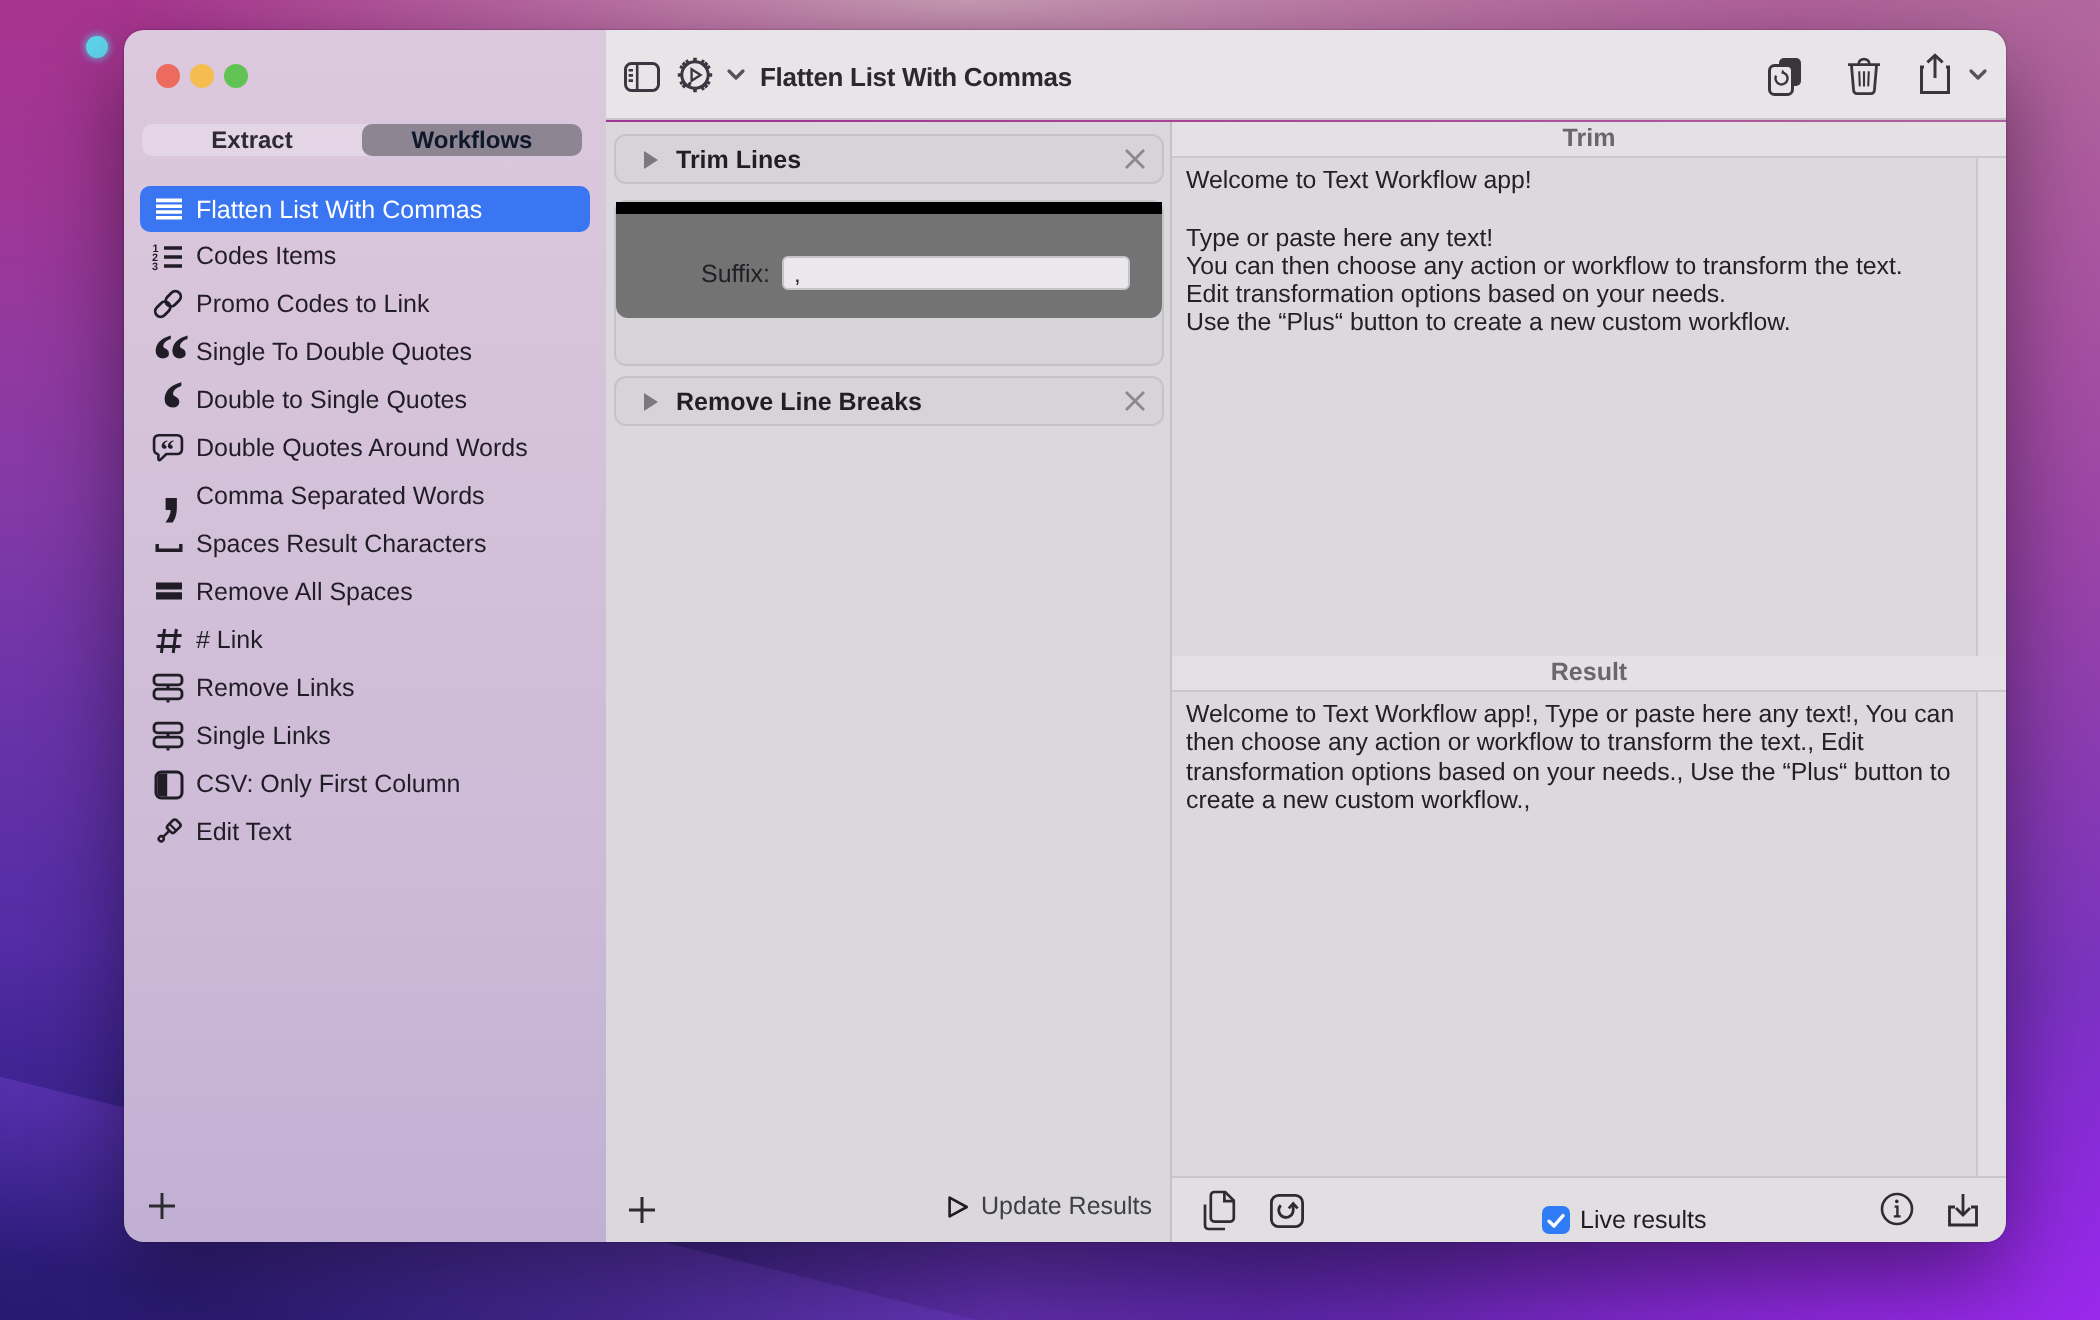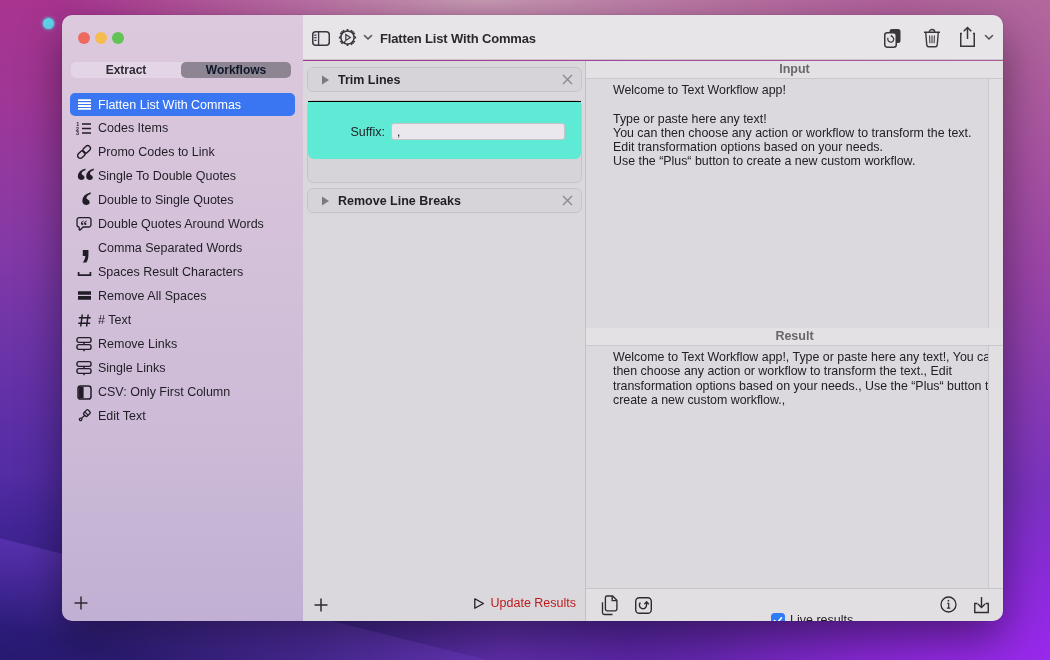--- a/index.html
+++ b/index.html
@@ -63,46 +63,46 @@
 
   
   .middle { position:relative; width:283px; height:527px; flex:none;
     background:#dbd8dd; border-right:1px solid #c4c1c6; }
   .card { position:absolute; left:4px; width:275px; background:#d7d4d9;
     border:1px solid #c6c3c8; border-radius:6px; }
   .chead { height:24px; display:flex; align-items:center; position:relative; }
   .chead .tri { margin-left:12px; width:10px; height:10px; color:#7b7880; }
   .chead .ct { margin-left:8px; font-size:12.5px; font-weight:700; color:#211e25; }
   .chead .x { position:absolute; right:6px; top:4px; width:15px; height:15px; color:#8b888f; }
-  .cbody { border-top:1px solid #000000; background:#5eead4; border-radius:0 0 6px 6px; position:relative; }
+  .cbody { border-top:6px solid #000000; background:#737373; border-radius:0 0 6px 6px; position:relative; }
   .sufrow { position:absolute; left:0; top:21px; width:100%; display:flex; align-items:center; }
   .suflab { width:77px; text-align:right; font-size:12.5px; color:#211e25; }
   .suffield { margin-left:6px; width:174px; height:17px; background:#eae8ec;
     border:1px solid #c6c3c8; border-radius:3px; font-size:12px; color:#2a272c; padding:1px 0 0 5px; }
 
   
   .right { position:relative; width:417px; height:527px; flex:none; }
   .phead { position:absolute; left:0; width:417px; height:18px; background:#e4e1e4;
     border-bottom:1px solid #cbc8cd; text-align:center; font-size:12.5px; font-weight:700;
     color:#6a676c; line-height:17px; }
   .parea { position:absolute; left:0; width:417px; background:#dbd9dd; }
   .gutter { position:absolute; right:0; top:0; bottom:0; width:15px; background:#e2dfe3;
     border-left:1px solid #cbc8cd; }
   .ptext { position:absolute; left:7px; top:4px; width:388px; font-size:12.4px;
-    line-height:14.3px; color:#232026;margin-left:20px; }
+    line-height:14.3px; color:#232026; }
 
   
   .bbar { position:absolute; left:0; top:573px; width:700px; height:33px; display:flex; }
   .bbar .bmid { position:relative; width:283px; height:33px; flex:none;
     background:#dbd8dd; border-right:1px solid #c4c1c6; }
   .bbar .bright { position:relative; width:417px; height:33px; flex:none;
     background:#e2dfe2; border-top:1px solid #c9c6cb; }
   .upd { position:absolute; right:9px; top:8px; display:flex; align-items:center;
-    font-size:12.5px; color:#b91c1c; }
-  .live { position:absolute; left:185px; top:24px; display:flex; align-items:center; font-size:12.5px; color:#1f1c22; }
+    font-size:12.5px; color:#404040; }
+  .live { position:absolute; left:185px; top:14px; display:flex; align-items:center; font-size:12.5px; color:#1f1c22; }
   .cb { width:14px; height:14px; background:#2f7cf6; border-radius:3.5px; margin-right:5px;
     display:flex; align-items:center; justify-content:center; }
 </style>
 </head>
 <body>
 <div class="wall"></div>
 <div class="wallR"></div>
 <div class="wallTop"></div>
 <div class="wallBL"></div>
 <div class="wallBR"></div>
@@ -192,21 +192,21 @@
             </svg>
           </span>
           <span>Remove All Spaces</span>
         </div>
         <div class="row">
           <span class="ic">
             <svg width="15" height="15" viewBox="0 0 15 15">
               <path d="M5.3 1.5 L3.7 13.5 M11.2 1.5 L9.6 13.5 M1.8 4.8 H13.8 M1.2 10.2 H13.2" stroke="currentColor" stroke-width="1.5"></path>
             </svg>
           </span>
-          <span># Text</span>
+          <span># Link</span>
         </div>
         <div class="row">
           <span class="ic">
             <svg width="16" height="16" viewBox="0 0 16 16">
               <g stroke="currentColor" stroke-width="1.4" fill="none">
                 <rect x="1" y="1.6" width="14" height="4.8" rx="1.8"></rect>
                 <rect x="1" y="8.6" width="14" height="4.8" rx="1.8"></rect>
                 <path d="M8 6.6 v1.8 M8 13.6 v1.6" stroke-width="1.5"></path>
               </g>
             </svg>
@@ -344,21 +344,21 @@
               </svg>
             <span class="ct">Remove Line Breaks</span>
             <svg class="x" viewBox="0 0 15 15">
                 <path d="M3 3 L12 12 M12 3 L3 12" stroke="#8b888f" stroke-width="1.4"></path>
               </svg>
           </div>
         </div>
       </div>
 
       <div class="right">
-        <div class="phead" style="top:0;">Input</div>
+        <div class="phead" style="top:0;">Trim</div>
         <div class="parea" style="top:18px; height:249px;">
           <div class="ptext">Welcome to Text Workflow app!<br><br>Type or paste here any text!<br>You can then choose any action or workflow to transform the text.<br>Edit transformation options based on your needs.<br>Use the “Plus“ button to create a new custom workflow.</div>
           <div class="gutter"></div>
         </div>
         <div class="phead" style="top:267px;">Result</div>
         <div class="parea" style="top:285px; height:242px;">
           <div class="ptext">Welcome to Text Workflow app!, Type or paste here any text!, You can then choose any action or workflow to transform the text., Edit transformation options based on your needs., Use the “Plus“ button to create a new custom workflow.,</div>
           <div class="gutter"></div>
         </div>
       </div>

